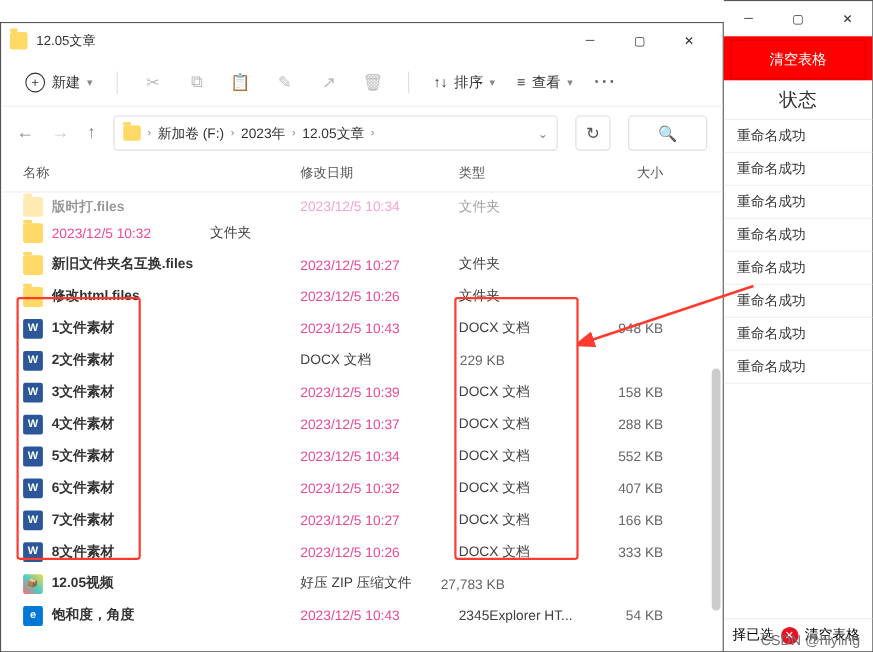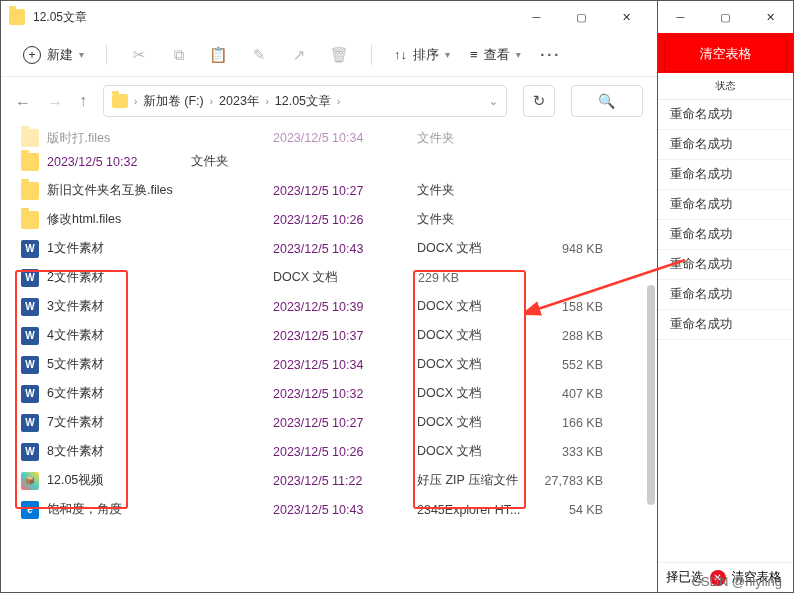--- a/index.html
+++ b/index.html
@@ -1,18 +1,18 @@
 <!DOCTYPE html>
 <html><head>
   <meta charset="utf-8">
   <style>
     * { margin: 0; padding: 0; box-sizing: border-box; font-family: "Segoe UI", "Microsoft YaHei", sans-serif; }
     body { width: 794px; height: 593px; overflow: hidden; position: relative; background: #fff; }
     .outer { display: flex; width: 100%; height: 100%; }
-    .explorer { width: 680px; border: 1px solid #555; display: flex; flex-direction: column; background: #fff; }
+    .explorer { width: 680px; border: 1px solid #555; display: flex; flex-direction: column; background: #fff; margin-top: 20px; }
     .titlebar { display: flex; align-items: center; height: 32px; padding: 0 8px; }
     .titlebar .folder-icon { width: 16px; height: 16px; background: #ffd966; border-radius: 2px; margin-right: 8px; position: relative; }
     .titlebar .folder-icon::before { content: ""; position: absolute; top: -3px; left: 0; width: 7px; height: 3px; background: #ffd966; border-radius: 1px; }
     .titlebar .title { font-size: 12px; color: #333; }
     .win-controls { margin-left: auto; display: flex; }
     .win-btn { width: 45px; height: 32px; display: flex; align-items: center; justify-content: center; font-size: 11px; color: #333; cursor: pointer; }
     .toolbar { display: flex; align-items: center; height: 44px; padding: 0 14px; border-bottom: 1px solid #eee; gap: 4px; }
     .tb-new { display: flex; align-items: center; gap: 6px; padding: 4px 8px; font-size: 13px; color: #333; border-radius: 4px; cursor: pointer; }
     .tb-new .plus { display: inline-flex; align-items: center; justify-content: center; width: 18px; height: 18px; border: 1.5px solid #333; border-radius: 50%; font-size: 12px; line-height: 1; }
     .tb-sep { width: 1px; height: 20px; background: #ddd; margin: 0 10px; }
@@ -35,31 +35,31 @@
     .col-type { width: 116px; }
     .col-size { width: 70px; text-align: right; }
     .filelist { flex: 1; overflow: hidden; position: relative; padding: 4px 0 4px 0; }
     .file-row { display: flex; align-items: center; height: 29px; padding: 0 20px; font-size: 12.5px; color: #333; }
     .file-icon { width: 18px; height: 18px; margin-right: 8px; border-radius: 2px; display: flex; align-items: center; justify-content: center; font-size: 10px; color: #fff; font-weight: bold; flex-shrink: 0; }
     .icon-folder { background: #ffd966; position: relative; }
     .icon-folder::before { content: ""; position: absolute; top: -3px; left: 0; width: 8px; height: 3px; background: #ffd966; border-radius: 1px; }
     .icon-docx { background: #2b579a; }
     .icon-zip { background: linear-gradient(45deg, #ff6b6b, #4ecdc4, #ffd93d); font-size: 8px; }
     .icon-html { background: #0078d7; }
-    .fname { width: 226px; white-space: nowrap; overflow: hidden; }
-    .fdate { width: 144px; color: #701a75; }
+    .fname { width: 226px; white-space: nowrap; overflow: hidden; font-weight: bold; }
+    .fdate { width: 144px; color: #ec4899; }
     .ftype { width: 116px; color: #404040; }
     .fsize { width: 70px; text-align: right; color: #666; }
     .hl-box1 { position: absolute; border: 2px solid #ff3b30; border-radius: 3px; pointer-events: none; z-index: 5; }
     .arrow-svg { position: absolute; z-index: 6; pointer-events: none; }
     .right-panel { flex: 1; display: flex; flex-direction: column; border: 1px solid #555; border-left: none; position: relative; }
     .right-titlebar { display: flex; justify-content: flex-end; height: 32px; }
     .right-red { background: #ff0000; height: 40px; }
     .right-btn { padding: 8px 14px; background: #ff0000; color: #fff; font-size: 13px; text-align: center; border: 1px solid #d00; margin: 3px 6px; cursor: pointer; }
-    .right-head { text-align: center; font-size: 10px; color: #333; padding: 6px 0; border-bottom: 1px solid #eee; }
+    .right-head { text-align: center; font-size: 17px; color: #333; padding: 6px 0; border-bottom: 1px solid #eee; }
     .status-row { padding: 6px 12px; font-size: 12.5px; color: #333; border-bottom: 1px solid #f0f0f0; }
     .right-footer { margin-top: auto; display: flex; align-items: center; padding: 6px 8px; font-size: 12.5px; gap: 6px; border-top: 1px solid #eee; }
     .red-x { width: 16px; height: 16px; border-radius: 50%; background: #e81123; color: #fff; display: flex; align-items: center; justify-content: center; font-size: 10px; }
     .watermark { position: absolute; bottom: 4px; right: 12px; font-size: 13px; color: #737373; z-index: 20; }
     .scrollbar-stub { position: absolute; right: 2px; top: 160px; width: 8px; height: 220px; background: #ccc; border-radius: 4px; }
   </style>
 </head>
 <body>
 
 <div class="outer">
@@ -114,20 +114,26 @@
         <span>2023年</span>
         <span class="bc-sep">›</span>
         <span>12.05文章</span>
         <span class="bc-sep">›</span>
         <span class="bc-drop">⌄</span>
       </div>
       <div class="refresh-btn">↻</div>
       <div class="search-box">🔍</div>
     </div>
 
+    <div class="headers">
+      <div class="col-name">名称</div>
+      <div class="col-date">修改日期</div>
+      <div class="col-type">类型</div>
+      <div class="col-size">大小</div>
+    </div>
 
     <div class="filelist" id="filelist">
       <div class="file-row" style="height:18px;opacity:.5;">
         <span class="file-icon icon-folder"></span>
         <span class="fname">版时打.files</span>
         <span class="fdate">2023/12/5 10:34</span>
         <span class="ftype">文件夹</span>
         <span class="fsize"></span>
       </div>
 
@@ -202,21 +208,20 @@
         <div class="file-row">
           <span class="file-icon icon-docx">W</span>
           <span class="fname">8文件素材</span>
           <span class="fdate">2023/12/5 10:26</span>
           <span class="ftype">DOCX 文档</span>
           <span class="fsize">333 KB</span>
         </div>
         <div class="file-row">
           <span class="file-icon icon-zip">📦</span>
           <span class="fname">12.05视频</span>
-          <span class="fdate">2023/12/5 11:22</span>
           <span class="ftype">好压 ZIP 压缩文件</span>
           <span class="fsize">27,783 KB</span>
         </div>
         <div class="file-row">
           <span class="file-icon icon-html">e</span>
           <span class="fname">饱和度，角度</span>
           <span class="fdate">2023/12/5 10:43</span>
           <span class="ftype">2345Explorer HT...</span>
           <span class="fsize">54 KB</span>
         </div>

